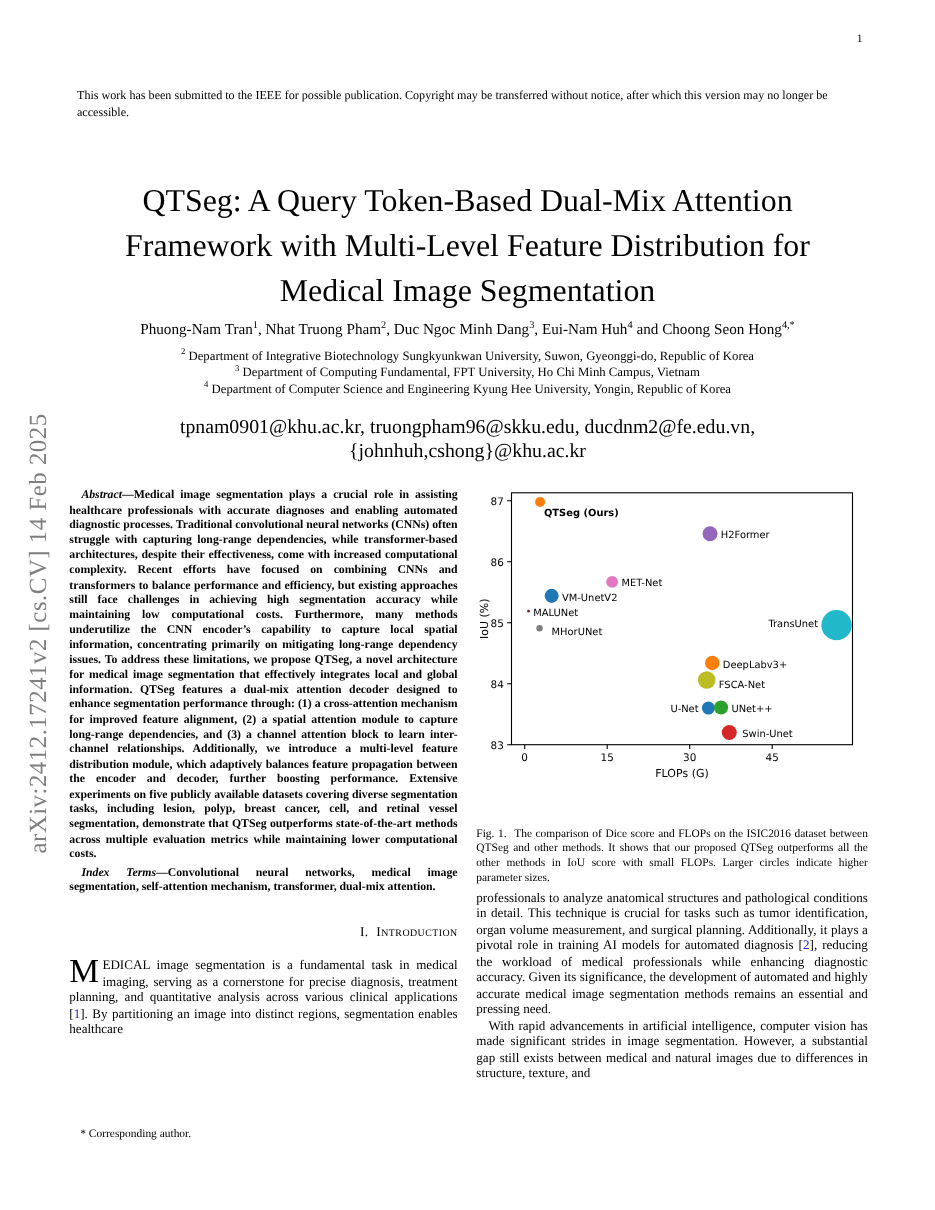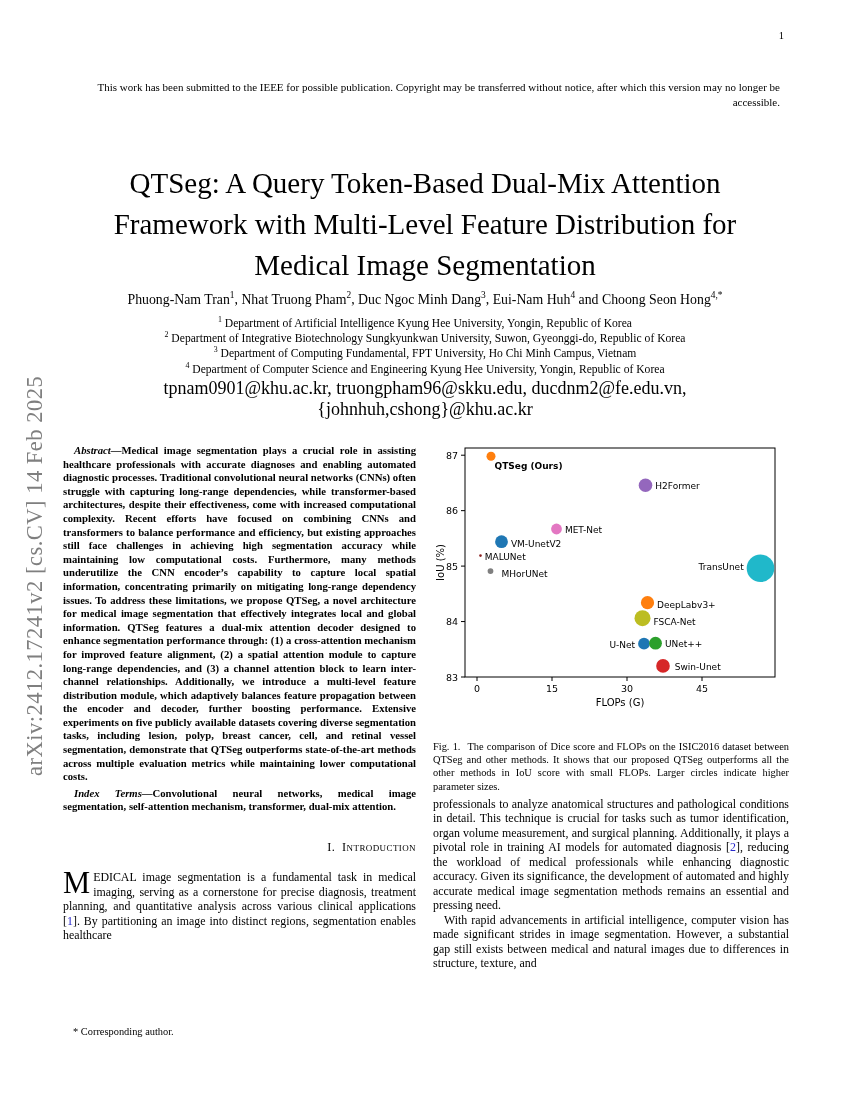--- a/index.html
+++ b/index.html
@@ -10,21 +10,21 @@
     font-family: "Liberation Serif", serif;
     color: #000;
     overflow: hidden;
   }
   .page-number {
     position: absolute; top: 30px; right: 66px;
     font-size: 10.5px;
   }
   .notice {
     position: absolute; top: 80px; left: 70px; width: 710px;
-    text-align: right; font-size: 11px; line-height: 15px;
+    text-align: left; font-size: 11px; line-height: 15px;
   }
   .title {
     position: absolute; top: 163px; left: 95px; width: 660px;
     text-align: center; font-size: 29px; font-weight: normal; line-height: 41px;
   }
   .authors {
     position: absolute; top: 292px; left: 63px; width: 724px;
     text-align: center; font-size: 13.8px;
   }
   .affiliations {
@@ -73,42 +73,41 @@
     position: absolute; top: 1026px; left: 63px; width: 353px;
     font-size: 10.4px; text-indent: 10px;
   }
   .chart { display: block; margin-top: 2px; }
   .chart text { font-family: "DejaVu Sans", sans-serif; }
   .chart .tick  { font-size: 9.5px; fill: #000; }
   .chart .axis  { font-size: 10px;  fill: #000; }
   .chart .plabel { font-size: 9px; fill: #000; }
   .chart .plabel.bold { font-weight: bold; }
   .caption {
-    margin-top: 25px;
+    margin-top: 37px;
     font-size: 10.4px; line-height: 13.2px; text-align: justify;
   }
   .cap-label { margin-right: 7px; }
   #right-paragraphs { margin-top: 4px; }
   .cite { cursor: pointer; }
 </style>
 </head>
 <body>
 
 <div class="page-number">1</div>
 
 <div class="notice">This work has been submitted to the IEEE for possible publication. Copyright may be transferred without notice, after which this version may no longer be accessible.</div>
 
 <div class="arxiv-stamp">arXiv:2412.17241v2  [cs.CV]  14 Feb 2025</div>
 
 <h1 class="title">QTSeg: A Query Token-Based Dual-Mix Attention Framework with Multi-Level Feature Distribution for Medical Image Segmentation</h1>
 
 <div class="authors"><span>Phuong-Nam Tran</span><sup>1</sup>, <span>Nhat Truong Pham</span><sup>2</sup>, <span>Duc Ngoc Minh Dang</span><sup>3</sup>, <span>Eui-Nam Huh</span><sup>4</sup> and <span>Choong Seon Hong</span><sup>4,*</sup></div>
 
 <div class="affiliations">
-    <div class="affil-line"><sup>1</sup> Department of Artificial Intelligence Kyung Hee University, Yongin, Republic of Korea</div>
     <div class="affil-line"><sup>2</sup> Department of Integrative Biotechnology Sungkyunkwan University, Suwon, Gyeonggi-do, Republic of Korea</div>
     <div class="affil-line"><sup>3</sup> Department of Computing Fundamental, FPT University, Ho Chi Minh Campus, Vietnam</div>
     <div class="affil-line"><sup>4</sup> Department of Computer Science and Engineering Kyung Hee University, Yongin, Republic of Korea</div>
   </div>
 
 <div class="emails">tpnam0901@khu.ac.kr, truongpham96@skku.edu, ducdnm2@fe.edu.vn, {johnhuh,cshong}@khu.ac.kr</div>
 
 <div class="col-left">
   <p class="abstract"><span class="lead-label">Abstract</span><span>—Medical image segmentation plays a crucial role in assisting healthcare professionals with accurate diagnoses and enabling automated diagnostic processes. Traditional convolutional neural networks (CNNs) often struggle with capturing long-range dependencies, while transformer-based architectures, despite their effectiveness, come with increased computational complexity. Recent efforts have focused on combining CNNs and transformers to balance performance and efficiency, but existing approaches still face challenges in achieving high segmentation accuracy while maintaining low computational costs. Furthermore, many methods underutilize the CNN encoder’s capability to capture local spatial information, concentrating primarily on mitigating long-range dependency issues. To address these limitations, we propose QTSeg, a novel architecture for medical image segmentation that effectively integrates local and global information. QTSeg features a dual-mix attention decoder designed to enhance segmentation performance through: (1) a cross-attention mechanism for improved feature alignment, (2) a spatial attention module to capture long-range dependencies, and (3) a channel attention block to learn inter-channel relationships. Additionally, we introduce a multi-level feature distribution module, which adaptively balances feature propagation between the encoder and decoder, further boosting performance. Extensive experiments on five publicly available datasets covering diverse segmentation tasks, including lesion, polyp, breast cancer, cell, and retinal vessel segmentation, demonstrate that QTSeg outperforms state-of-the-art methods across multiple evaluation metrics while maintaining lower computational costs.</span></p>
 

